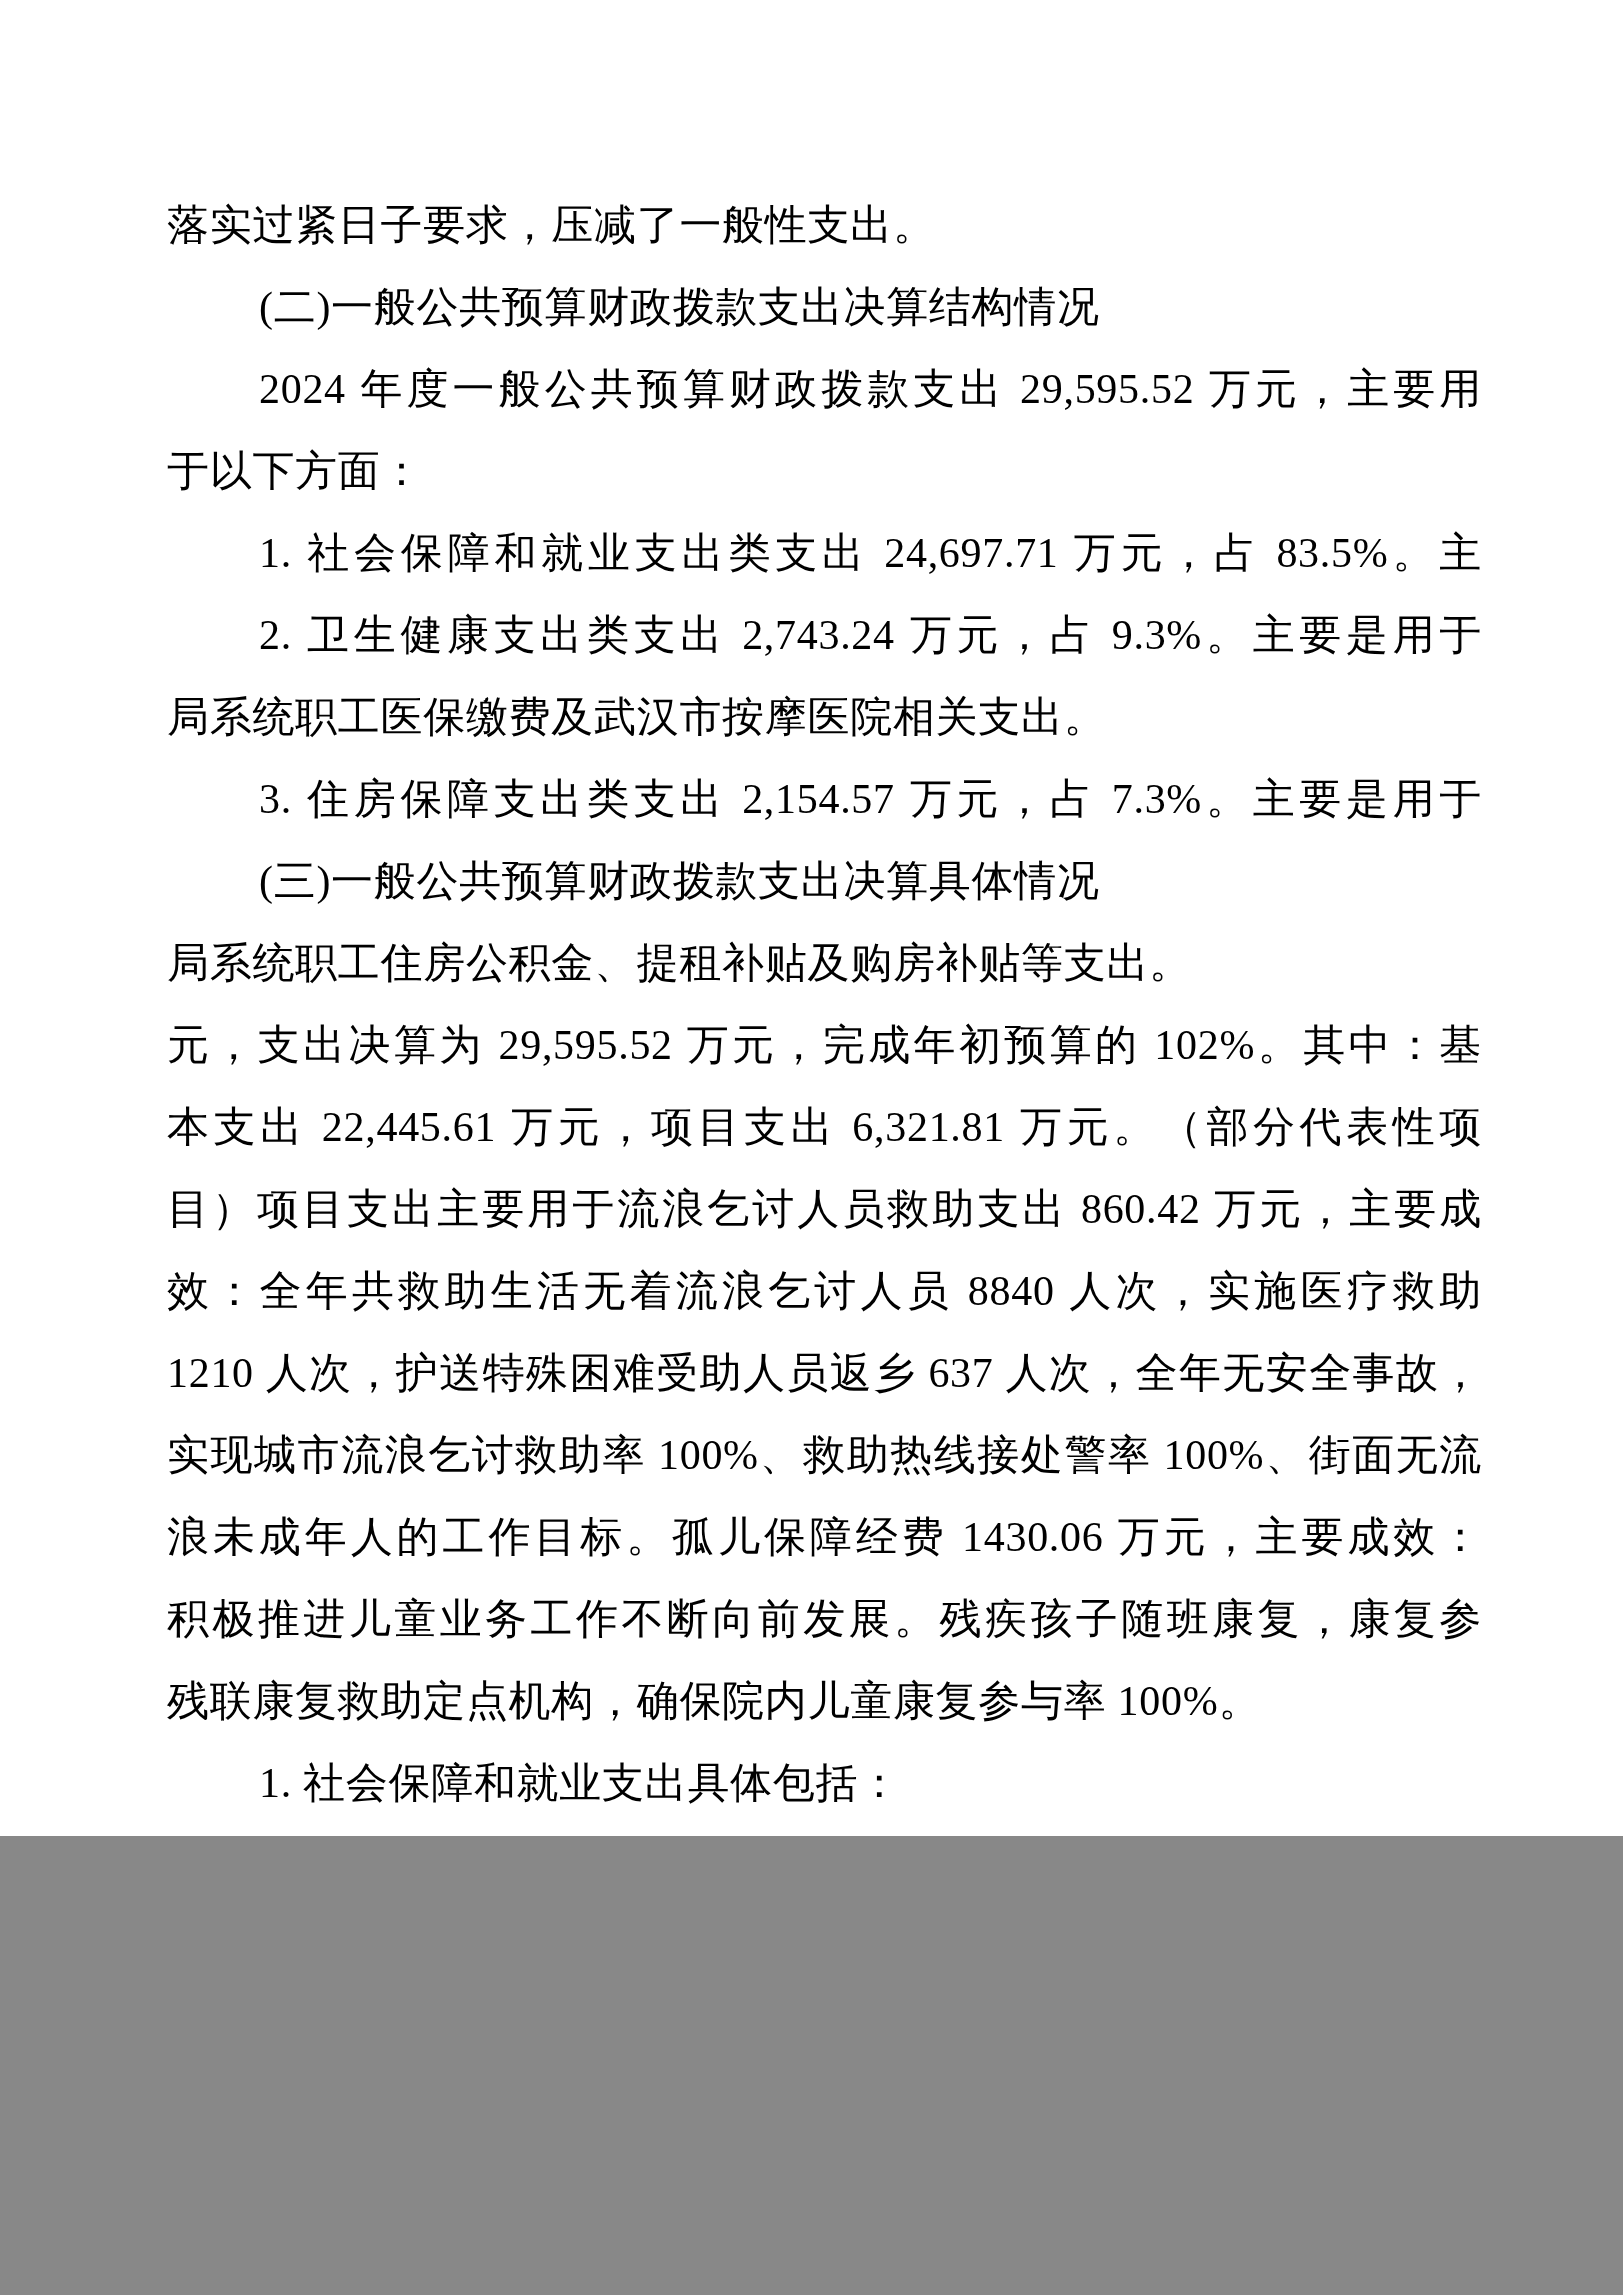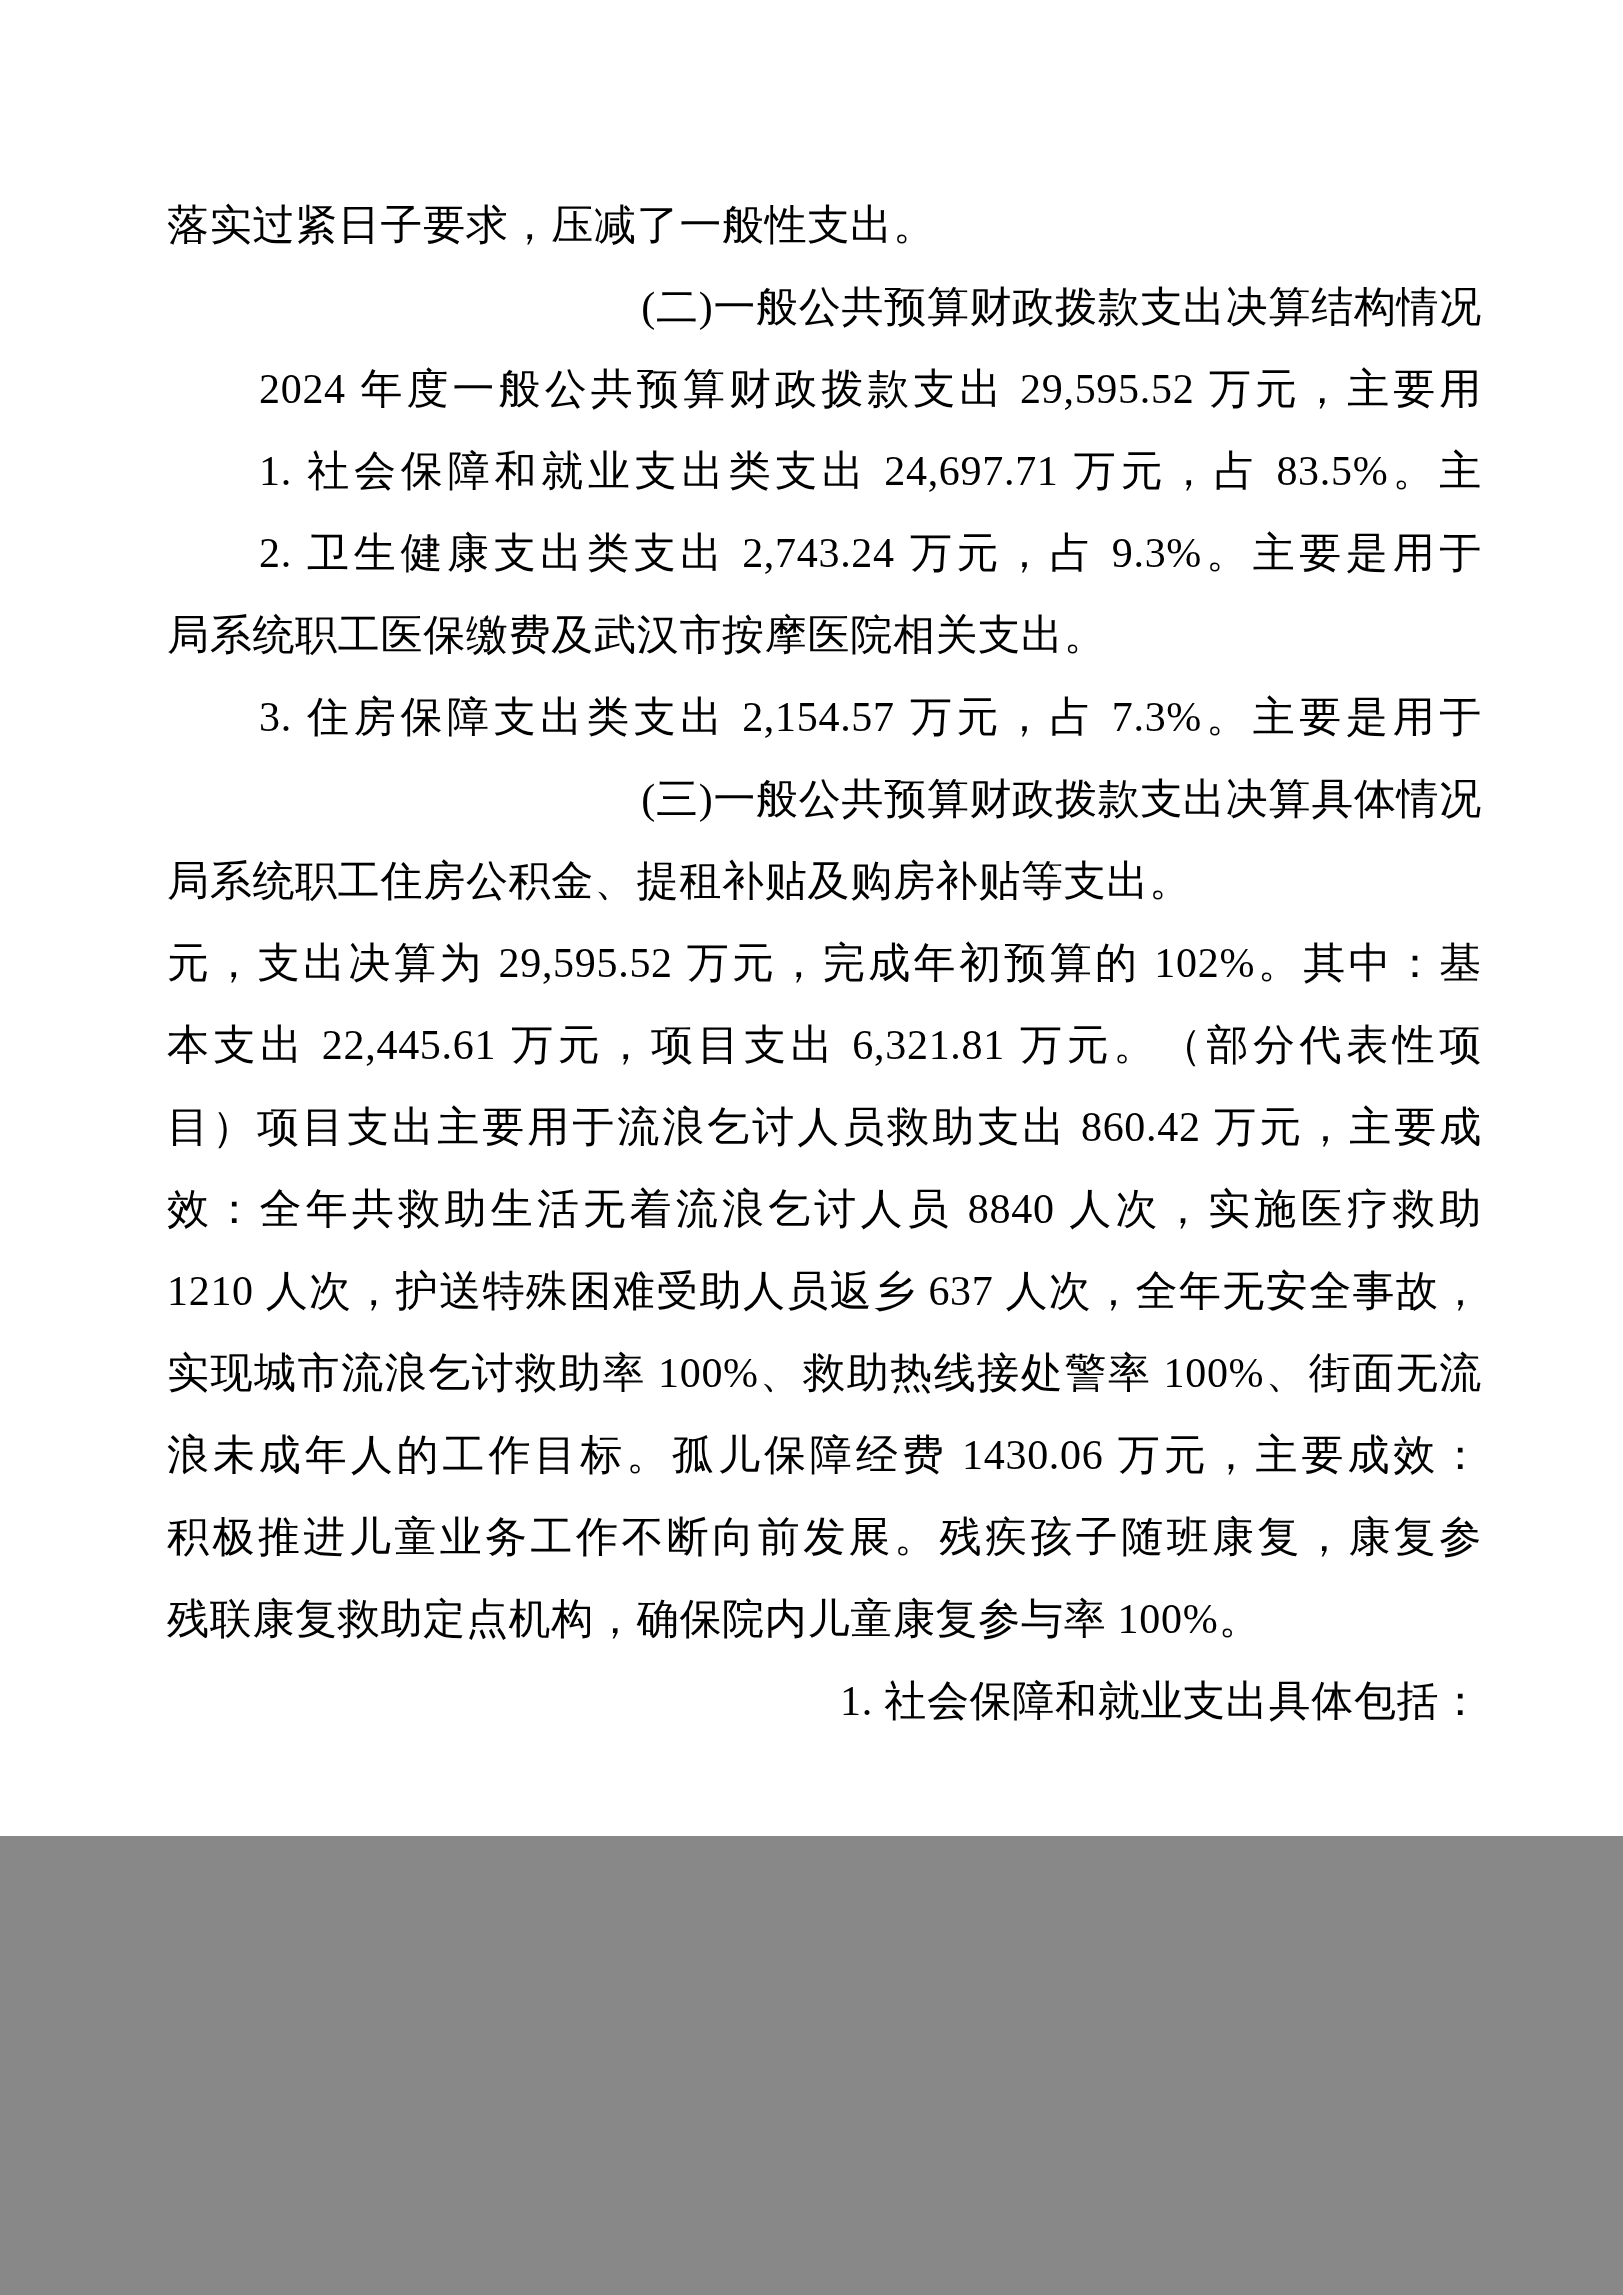--- a/index.html
+++ b/index.html
@@ -22,21 +22,21 @@
   }
   .line {
     height: 82px;
     line-height: 82px;
     font-size: 42px;
     letter-spacing: 0.7px;
     white-space: normal;
     overflow: visible;
   }
   
-  .indent { padding-left: 92px; text-align: right; }
+  .indent { padding-left: 92px; }
   
   .fill {
     text-align: justify;
     text-align-last: justify;
     text-justify: inter-character;
   }
   .pagenum {
     position: absolute;
     top: 2176px;
     left: 0;
@@ -49,20 +49,21 @@
   }
 </style>
 </head>
 <body>
 
 <div class="page">
   <div class="doc-body">
     <div class="line">落实过紧日子要求，压减了一般性支出。</div>
     <div class="line indent">(二)一般公共预算财政拨款支出决算结构情况</div>
     <div class="line indent fill">2024 年度一般公共预算财政拨款支出 29,595.52 万元，主要用</div>
+    <div class="line">于以下方面：</div>
     <div class="line indent fill">1. 社会保障和就业支出类支出 24,697.71 万元，占 83.5%。主</div>
     <div class="line indent fill">2. 卫生健康支出类支出 2,743.24 万元，占 9.3%。主要是用于</div>
     <div class="line">局系统职工医保缴费及武汉市按摩医院相关支出。</div>
     <div class="line indent fill">3. 住房保障支出类支出 2,154.57 万元，占 7.3%。主要是用于</div>
     <div class="line indent">(三)一般公共预算财政拨款支出决算具体情况</div>
     <div class="line">局系统职工住房公积金、提租补贴及购房补贴等支出。</div>
     <div class="line fill">元，支出决算为 29,595.52 万元，完成年初预算的 102%。其中：基</div>
     <div class="line fill">本支出 22,445.61 万元，项目支出 6,321.81 万元。（部分代表性项</div>
     <div class="line fill">目）项目支出主要用于流浪乞讨人员救助支出 860.42 万元，主要成</div>
     <div class="line fill">效：全年共救助生活无着流浪乞讨人员 8840 人次，实施医疗救助</div>

